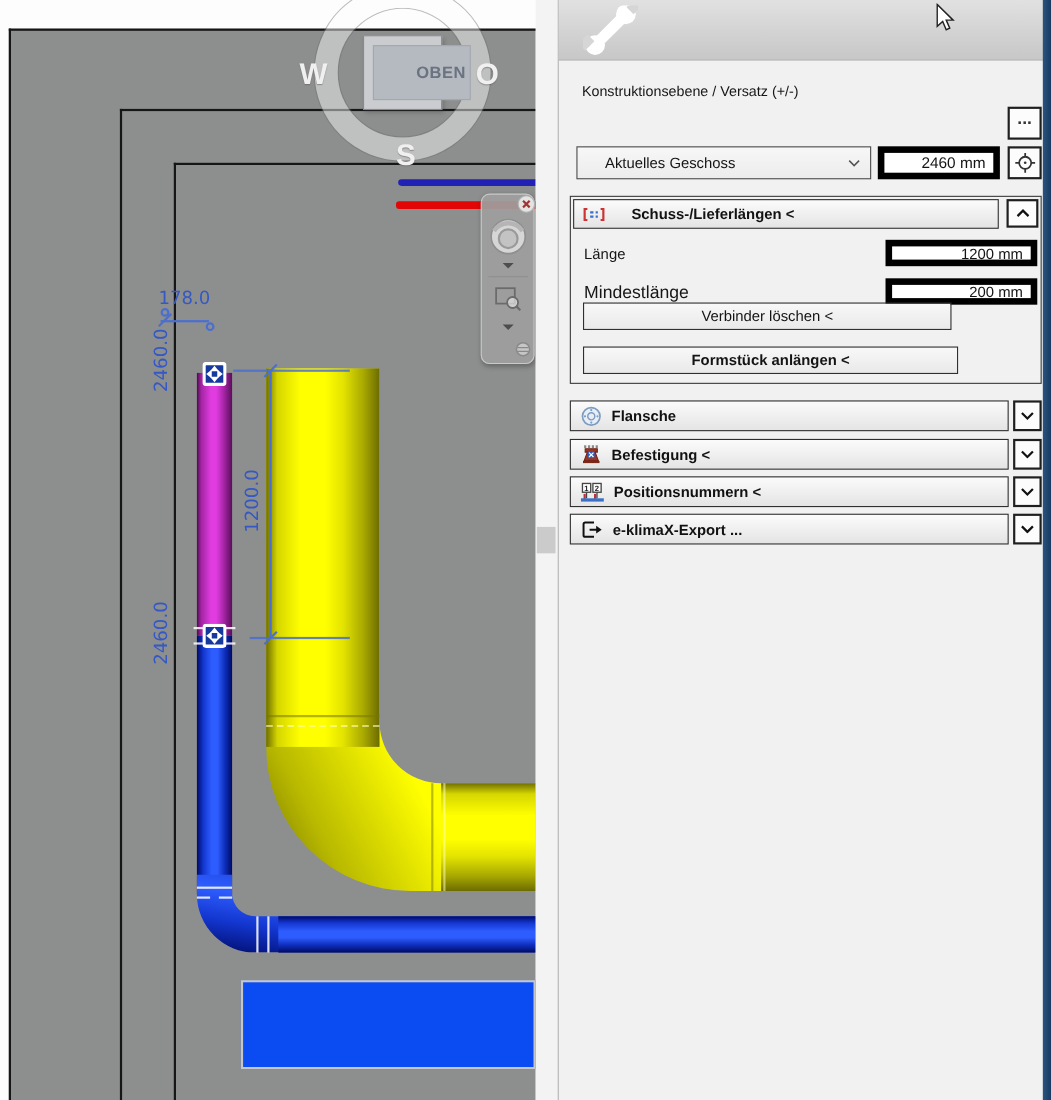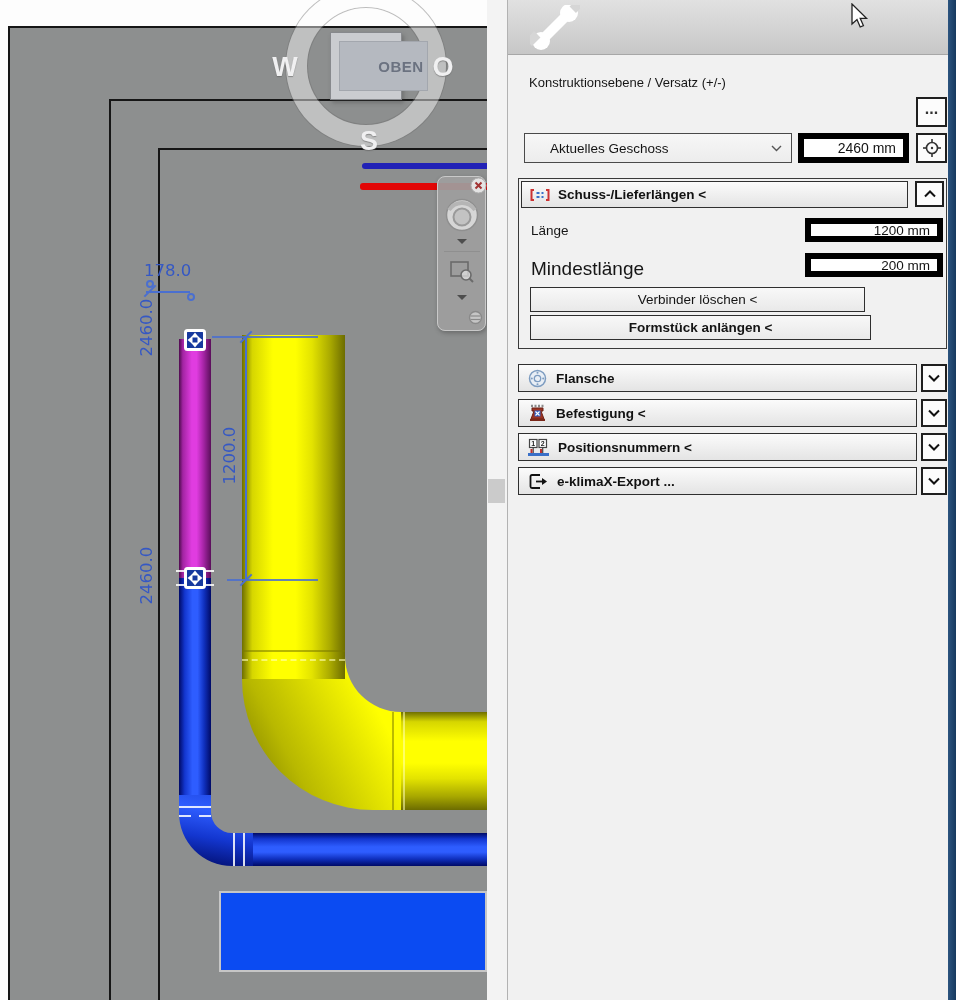--- a/index.html
+++ b/index.html
@@ -231,32 +231,32 @@
 
     <div class="abs section" style="left:10px;top:178px;width:429px;height:171px;">
       <div class="abs sechead" style="left:2px;top:2px;width:387px;height:27px;">
         <span class="icon" style="margin-left:8px;">
           <svg width="20" height="14">
             <path d="M4,2 H1.5 V12 H4 M16,2 H18.5 V12 H16" fill="none" stroke="#cc3333" stroke-width="2"></path>
             <line x1="6.5" y1="5" x2="13.5" y2="5" stroke="#3a70c8" stroke-width="2" stroke-dasharray="3,2"></line>
             <line x1="6.5" y1="9" x2="13.5" y2="9" stroke="#3a70c8" stroke-width="2" stroke-dasharray="3,2"></line>
           </svg>
         </span>
-        <span style="margin-left:8px;">Schuss-/Lieferlängen &lt;</span>
+        <span style="margin-left:24px;">Schuss-/Lieferlängen &lt;</span>
       </div>
       <div class="abs sqbtn" style="left:396px;top:2px;width:29px;height:26px;">
         <svg width="12" height="8">
             <polyline points="1,6.5 6,1.5 11,6.5" stroke="#111" stroke-width="2" fill="none"></polyline>
           </svg>
       </div>
       <div class="abs plabel" style="left:12px;top:44px;font-size:13.5px;">Länge</div>
       <div class="abs input" style="left:286px;top:39px;width:138px;height:24px;">1200 mm</div>
-      <div class="abs plabel" style="left:12px;top:79px;font-size:19px;">Mindestlänge</div>
+      <div class="abs plabel" style="left:12px;top:79px;font-size:16px;">Mindestlänge</div>
       <div class="abs input" style="left:286px;top:74px;width:138px;height:24px;">200 mm</div>
-      <div class="abs pbtn" style="left:11px;top:108px;width:335px;height:25px;">Verbinder löschen &lt;</div>
+      <div class="abs pbtn" style="left:11px;top:96px;width:335px;height:25px;">Verbinder löschen &lt;</div>
       <div class="abs pbtn" style="left:11px;top:136px;width:341px;height:25px;font-weight:bold;">Formstück anlängen &lt;</div>
     </div>
 
     <div class="abs sechead" style="left:10px;top:364px;width:399px;height:28px;">
       <span class="icon" style="margin-left:9px;">
         <svg width="19" height="19">
           <circle cx="9.5" cy="9.5" r="8" fill="#e8eef5" stroke="#7d9cc0" stroke-width="1.5"></circle>
           <circle cx="9.5" cy="9.5" r="3.2" fill="none" stroke="#7d9cc0" stroke-width="1.3"></circle>
           <circle cx="9.5" cy="3.8" r="1" fill="#7d9cc0"></circle>
             <circle cx="9.5" cy="15.2" r="1" fill="#7d9cc0"></circle>

